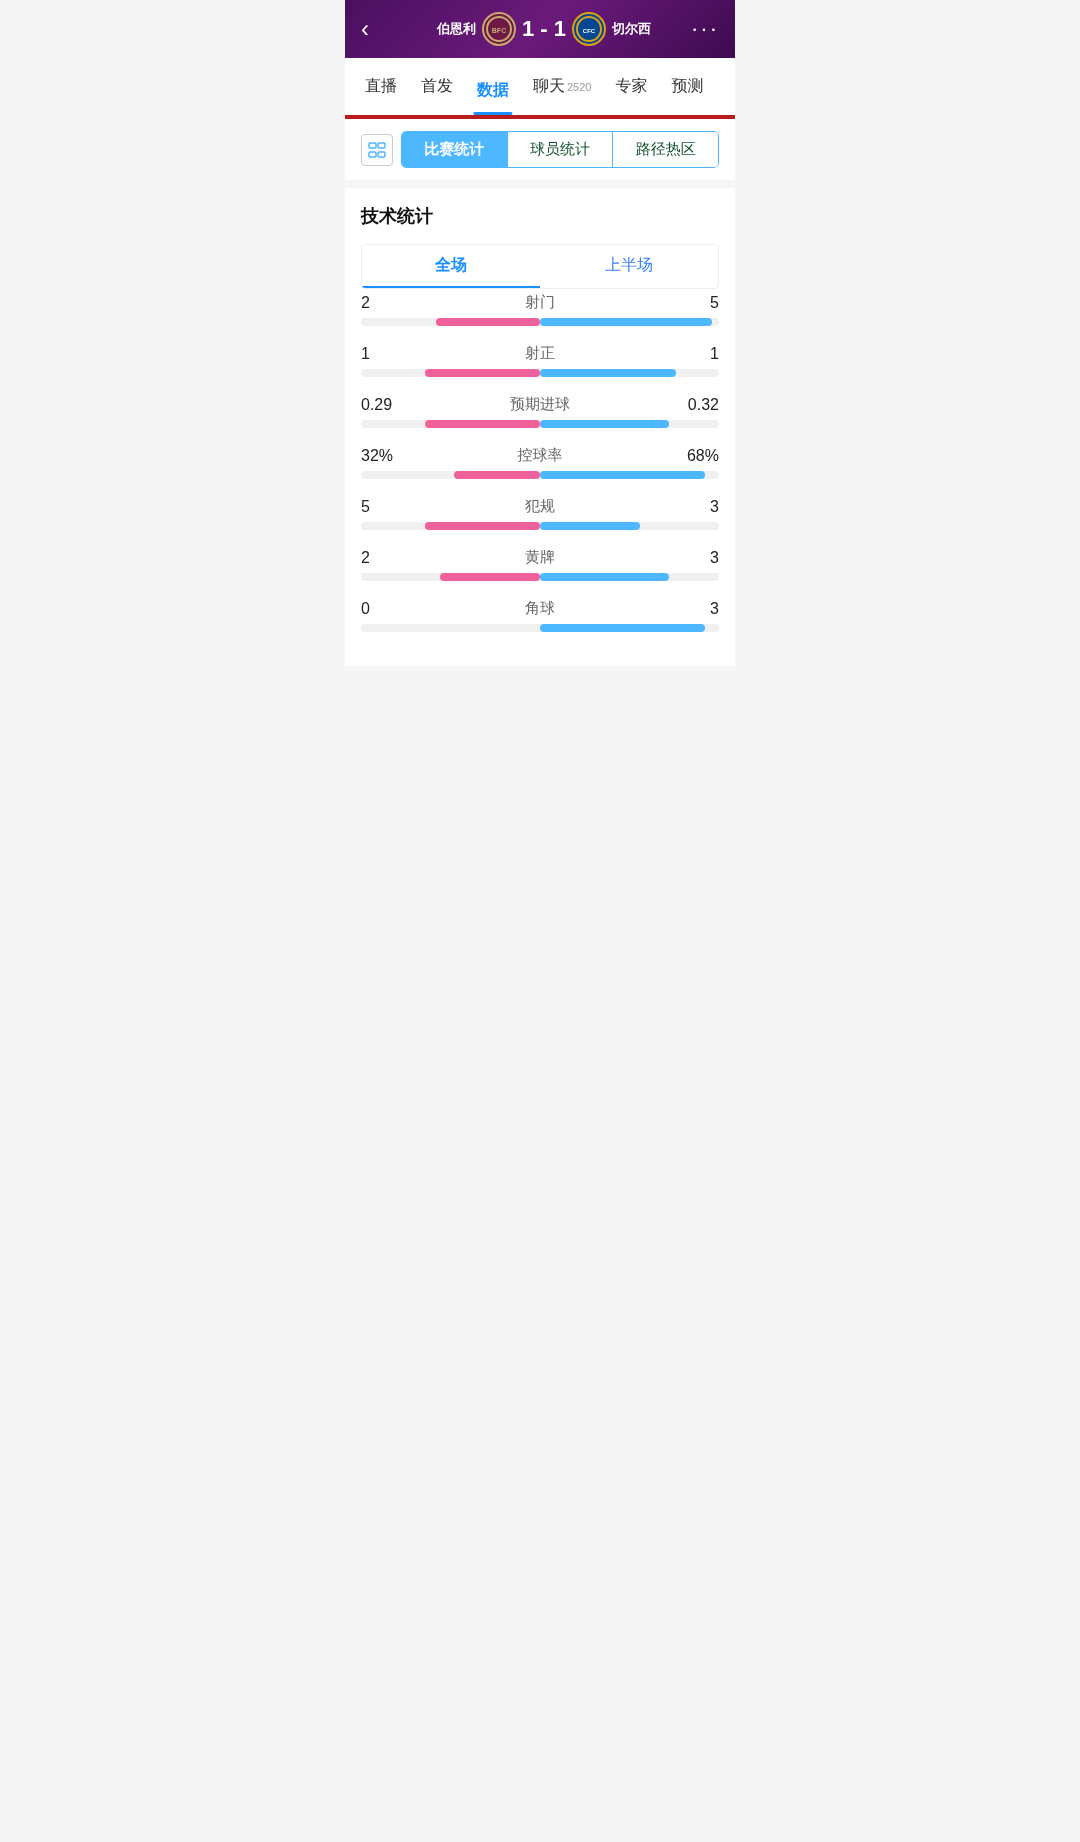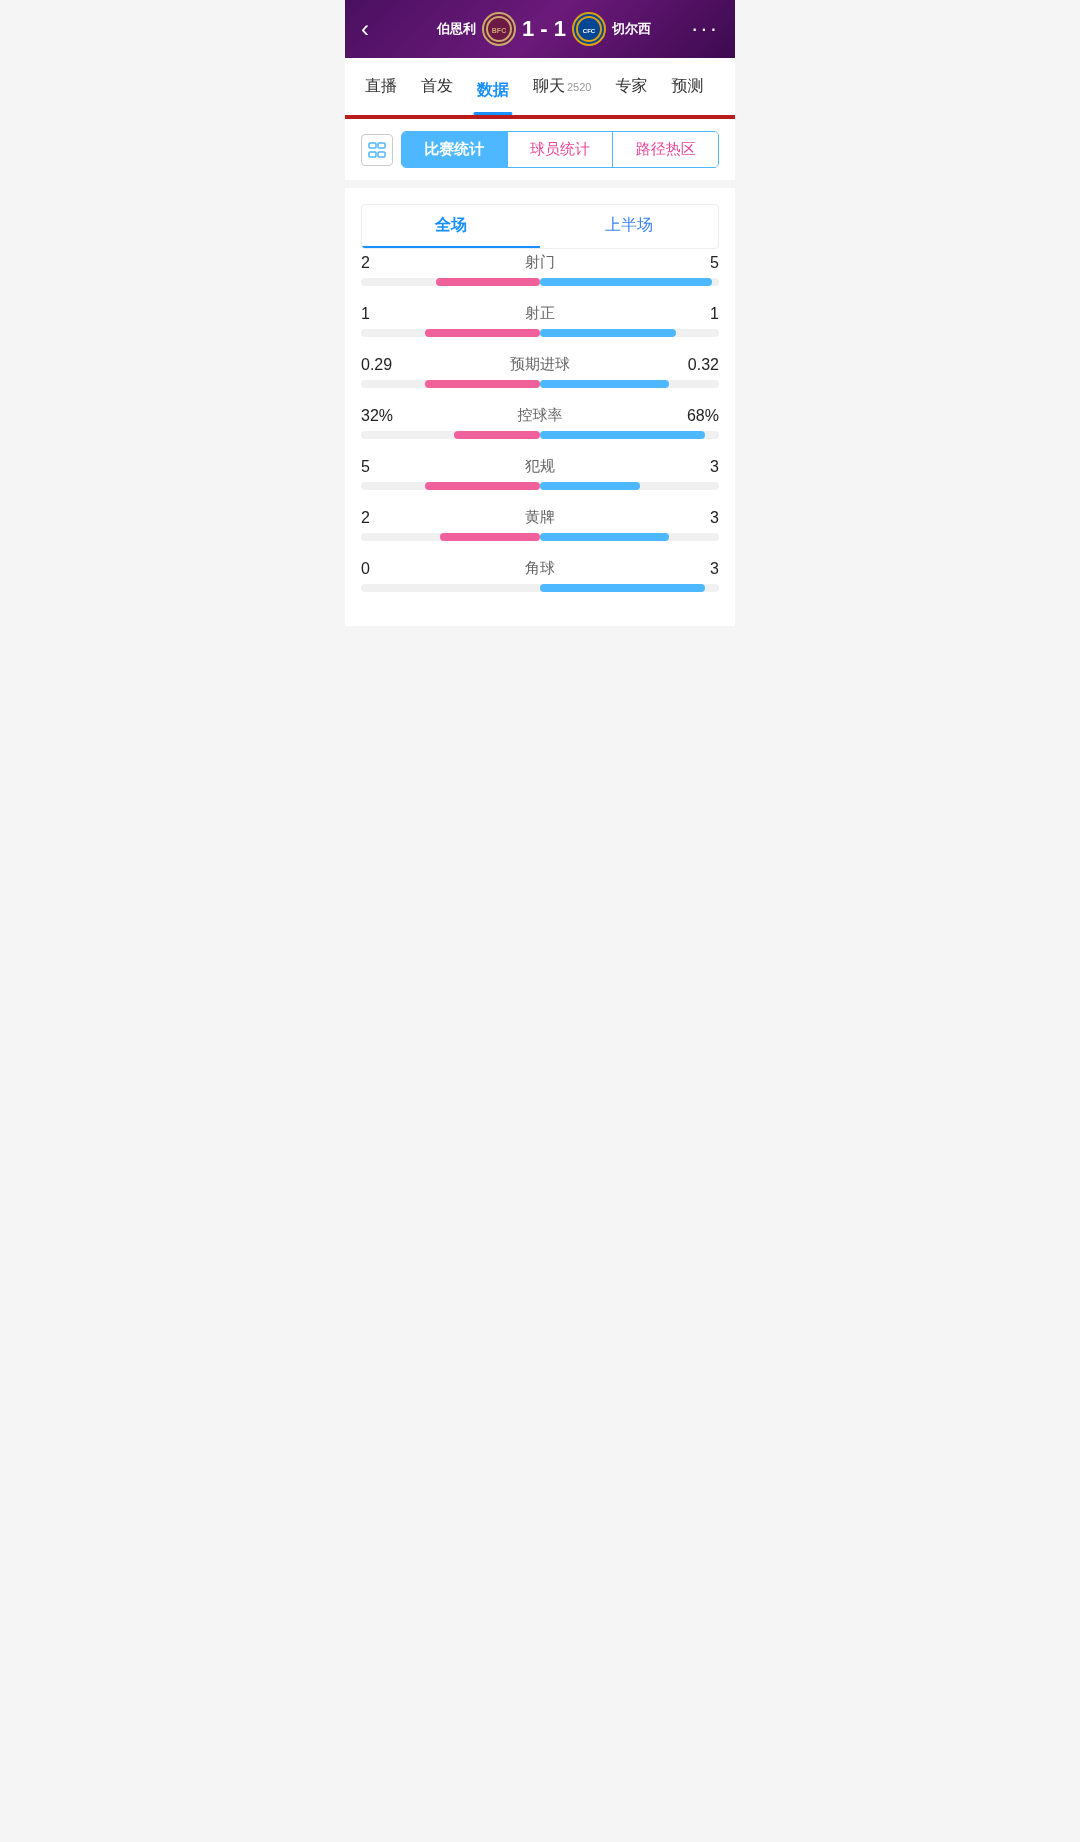--- a/index.html
+++ b/index.html
@@ -131,21 +131,21 @@
       border-radius: 5px;
       overflow: hidden;
       flex: 1;
     }
     .sub-tab {
       flex: 1;
       padding: 8px 0;
       text-align: center;
       font-size: 15px;
       cursor: pointer;
-      color: #ec4899;
+      color: #14532d;
       background: white;
     }
     .sub-tab.active {
       background: #4db8ff;
       color: white;
       font-weight: bold;
     }
     .sub-tab + .sub-tab {
       border-left: 1.5px solid #4db8ff;
     }
@@ -287,20 +287,21 @@
     </svg>
   </div>
   <div class="sub-tabs">
     <div class="sub-tab active">比赛统计</div>
     <div class="sub-tab">球员统计</div>
     <div class="sub-tab">路径热区</div>
   </div>
 </div>
 
 <div class="content">
+  <div class="section-title">技术统计</div>
 
   <div class="period-tabs">
     <div class="period-tab active">全场</div>
     <div class="period-tab">上半场</div>
   </div>
 
   <div id="stats-rows">
       <div class="stat-row">
     <div class="stat-values">
       <span class="stat-left-val">2</span>

